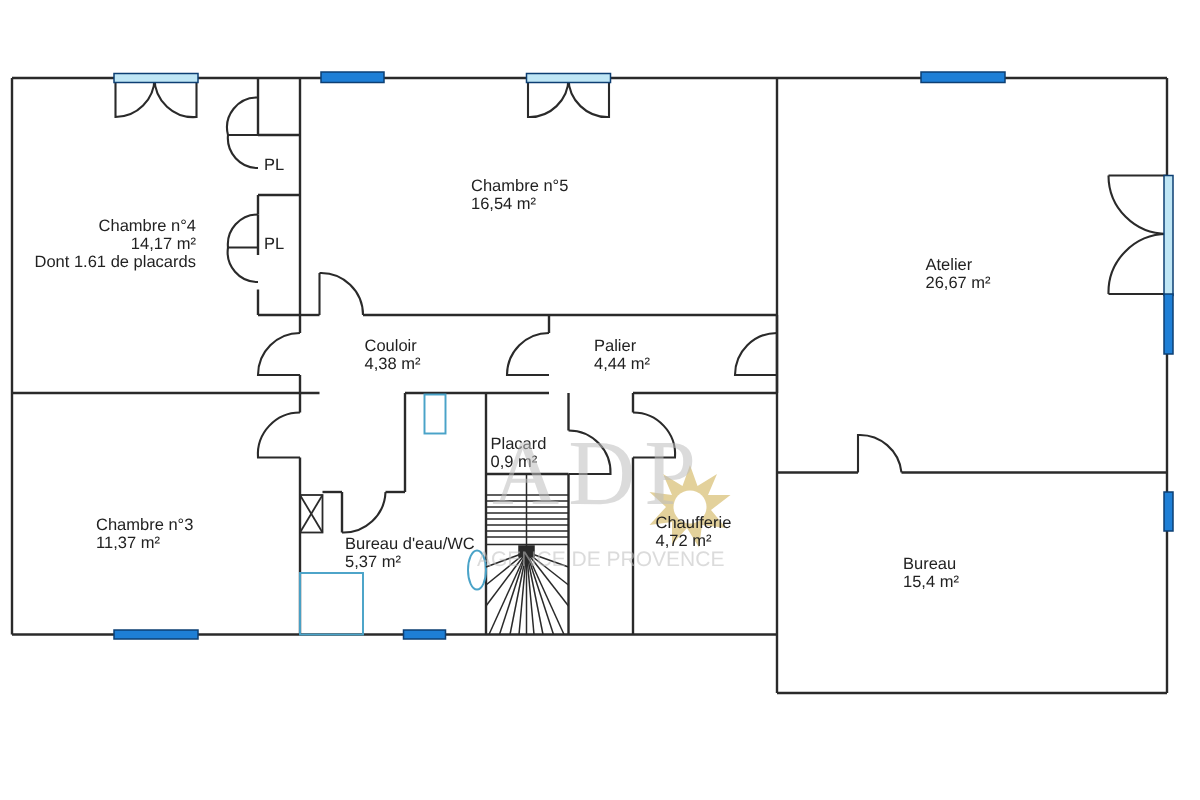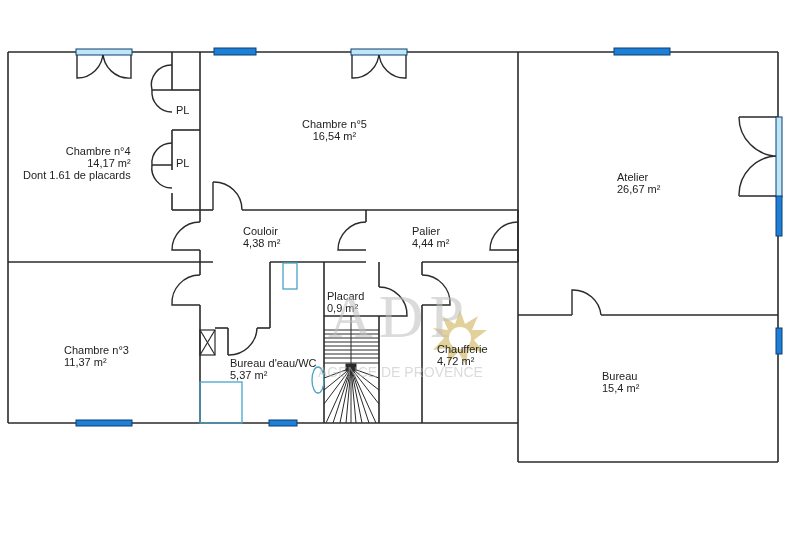--- a/index.html
+++ b/index.html
@@ -156,33 +156,33 @@
     <polygon points="0,-28 5,-14 18,-22 12,-8 27,-8 14,2 24,14 8,12 6,27 -2,14 -12,25 -12,10 -27,12 -16,0 -27,-10 -12,-8 -18,-22 -5,-14" fill="#d9c27a" opacity="0.75"></polygon>
     <circle cx="0" cy="0" r="11" fill="#ffffff"></circle>
   </g>
 </svg>
 
 <div class="lbl" style="left:23px;top:145px;text-align:right;">
   <div>Chambre n°4</div>
   <div>14,17  m²</div>
   <div>Dont 1.61 de placards</div>
 </div>
-<div class="lbl" style="left:302px;top:118px;text-align:center;">
+<div class="lbl" style="left:314px;top:118px;">
   <div>Chambre n°5</div>
   <div>16,54  m²</div>
 </div>
 <div class="lbl" style="left:617px;top:171px;">
   <div>Atelier</div>
   <div>26,67  m²</div>
 </div>
 <div class="lbl" style="left:243px;top:225px;">
   <div>Couloir</div>
   <div>4,38  m²</div>
 </div>
-<div class="lbl" style="left:396px;top:225px;margin-left:16px;">
+<div class="lbl" style="left:396px;top:225px;">
   <div>Palier</div>
   <div>4,44  m²</div>
 </div>
 <div class="lbl" style="left:327px;top:290px;">
   <div>Placard</div>
   <div>0,9  m²</div>
 </div>
 <div class="lbl" style="left:64px;top:344px;">
   <div>Chambre n°3</div>
   <div>11,37  m²</div>

